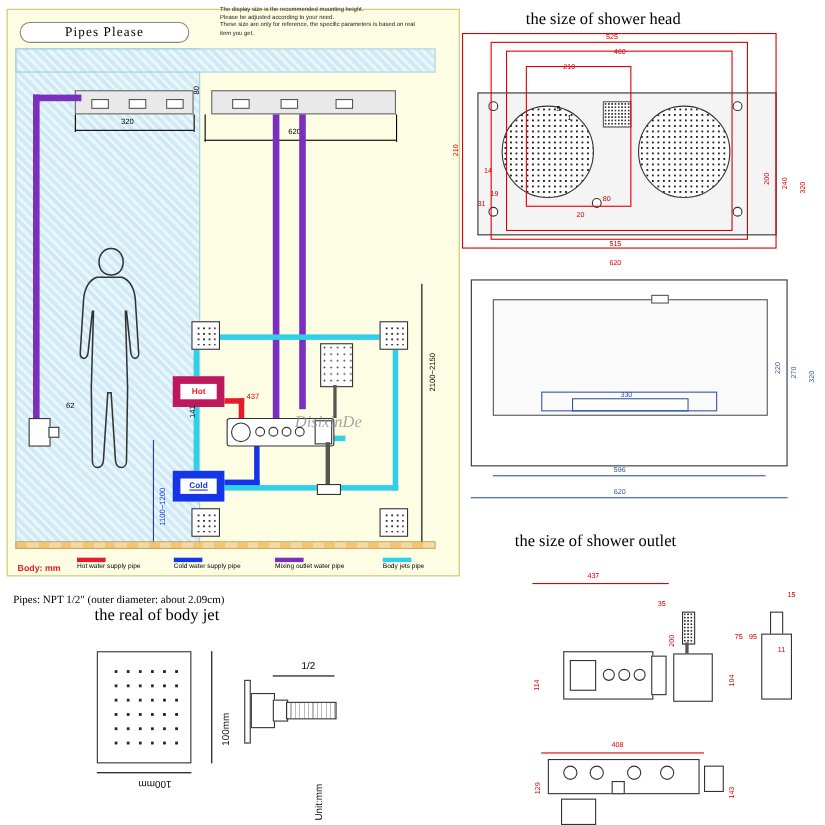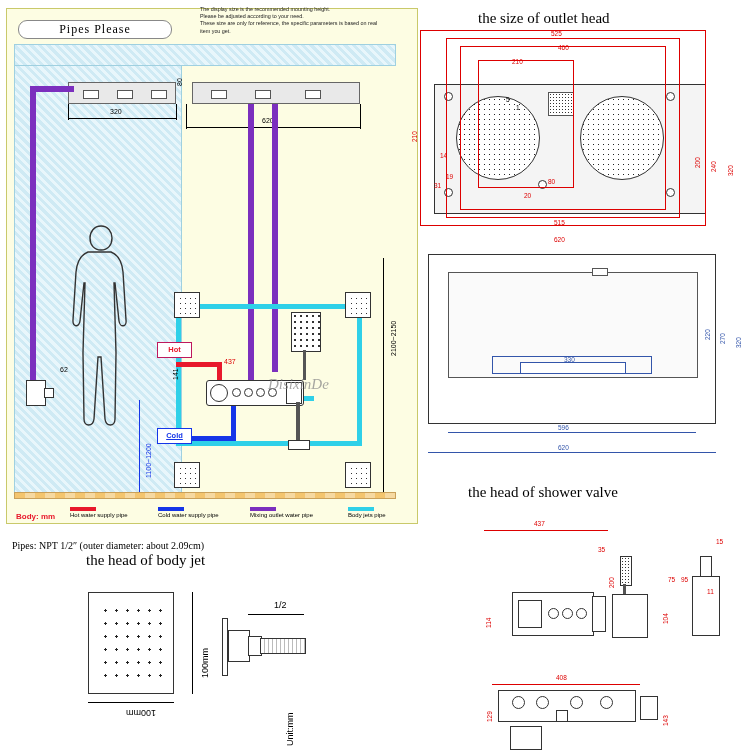--- a/index.html
+++ b/index.html
@@ -82,21 +82,21 @@
   }
 
   
   .lbl{position:absolute;font-size:7px;color:#000;}
   .dimline{position:absolute;background:#000;}
   .dimv{position:absolute;background:#000;width:1px;}
   .bluetxt{color:#1535e8;}
   .redtxt{color:#e8192c;}
 
   .tagbox{
-    position:absolute;border:1px solid #be185d;background:#fff;
+    position:absolute;border:7px solid #be185d;background:#fff;
     font-size:7.5px;text-align:center;color:#e8192c;font-weight:bold;
   }
   .tagbox.cold{border-color:#1535e8;color:#1535e8;text-decoration:underline;}
 
   
   #legend{left:18px;top:504px;width:390px;height:16px;}
   .leg{position:absolute;font-size:6px;}
   .swatch{position:absolute;height:4px;width:26px;top:3px;}
 
   #unit-mm{left:16px;top:512px;font-size:8px;color:#e8192c;font-weight:bold;}
@@ -271,21 +271,21 @@
   <div class="swatch" style="left:232px;background:#7b2fbe;"></div>
   <div class="leg" style="left:232px;top:8px;">Mixing outlet water pipe</div>
 
   <div class="swatch" style="left:330px;background:#2fd0e8;"></div>
   <div class="leg" style="left:330px;top:8px;">Body jets pipe</div>
 </div>
 
 <div class="abs" id="watermark">DisixinDe</div>
 <div class="abs" id="pipes-caption">Pipes: NPT 1/2″ (outer diameter: about 2.09cm)</div>
 
-<div class="abs" id="head-title">the size of outlet head</div>
+<div class="abs" id="head-title">the size of shower head</div>
 
 <div class="abs" id="head-box"></div>
 <div class="rain abs" style="left:456px;top:96px;width:82px;height:82px;"></div>
 <div class="rain abs" style="left:580px;top:96px;width:82px;height:82px;"></div>
 <div class="minijet abs" style="left:548px;top:92px;width:24px;height:22px;"></div>
 <div class="screw abs" style="left:444px;top:92px;"></div>
 <div class="screw abs" style="left:666px;top:92px;"></div>
 <div class="screw abs" style="left:444px;top:188px;"></div>
 <div class="screw abs" style="left:666px;top:188px;"></div>
 <div class="screw abs" style="left:538px;top:180px;"></div>
@@ -320,21 +320,21 @@
 <div class="rbox abs" style="left:492px;top:356px;width:160px;height:18px;border-color:#3355aa;"></div>
 <div class="rtxt abs" style="left:564px;top:356px;color:#3355aa;">330</div>
 <div class="rtxt abs" style="left:704px;top:340px;transform:rotate(-90deg);transform-origin:left top;color:#3355aa;">220</div>
 <div class="rtxt abs" style="left:719px;top:344px;transform:rotate(-90deg);transform-origin:left top;color:#3355aa;">270</div>
 <div class="rtxt abs" style="left:735px;top:348px;transform:rotate(-90deg);transform-origin:left top;color:#3355aa;">320</div>
 <div class="rtxt abs" style="left:558px;top:424px;color:#3355aa;">596</div>
 <div class="rtxt abs" style="left:558px;top:444px;color:#3355aa;">620</div>
 <div class="dimline abs" style="left:448px;top:432px;width:248px;height:1px;background:#3355aa;"></div>
 <div class="dimline abs" style="left:428px;top:452px;width:288px;height:1px;background:#3355aa;"></div>
 
-<div class="abs" id="valve-title">the head of shower valve</div>
+<div class="abs" id="valve-title">the size of shower outlet</div>
 
 <div class="abs" style="left:512px;top:592px;width:80px;height:42px;border:1px solid #333;background:#fff;"></div>
 <div class="abs" style="left:518px;top:600px;width:22px;height:26px;border:1px solid #333;background:#fff;"></div>
 <div class="abs" style="left:548px;top:608px;width:9px;height:9px;border:1px solid #333;border-radius:50%;background:#fff;"></div>
 <div class="abs" style="left:562px;top:608px;width:9px;height:9px;border:1px solid #333;border-radius:50%;background:#fff;"></div>
 <div class="abs" style="left:576px;top:608px;width:9px;height:9px;border:1px solid #333;border-radius:50%;background:#fff;"></div>
 <div class="abs" style="left:592px;top:596px;width:12px;height:34px;border:1px solid #333;background:#fff;"></div>
 
 <div class="abs" style="left:620px;top:556px;width:10px;height:28px;border:1px solid #333;background:#fff;background-image:radial-gradient(#333 .6px,transparent .7px);background-size:3px 3px;"></div>
 <div class="abs" style="left:623px;top:584px;width:3px;height:26px;background:#555;"></div>
@@ -360,21 +360,21 @@
 <div class="abs" style="left:600px;top:696px;width:11px;height:11px;border:1px solid #333;border-radius:50%;background:#fff;"></div>
 <div class="abs" style="left:556px;top:710px;width:10px;height:10px;border:1px solid #333;background:#fff;"></div>
 <div class="abs" style="left:510px;top:726px;width:30px;height:22px;border:1px solid #333;background:#fff;"></div>
 <div class="abs" style="left:640px;top:696px;width:16px;height:22px;border:1px solid #333;background:#fff;"></div>
 
 <div class="rtxt abs" style="left:556px;top:674px;">408</div>
 <div class="dimline abs" style="left:492px;top:684px;width:148px;height:1px;background:#d00;"></div>
 <div class="rtxt abs" style="left:486px;top:722px;transform:rotate(-90deg);transform-origin:left top;">129</div>
 <div class="rtxt abs" style="left:662px;top:726px;transform:rotate(-90deg);transform-origin:left top;">143</div>
 
-<div class="abs" id="jet-title">the head of body jet</div>
+<div class="abs" id="jet-title">the real of body jet</div>
 <div class="abs" id="jet-face"></div>
 <div id="jet-face-dots"></div>
 
 <div class="abs" style="left:228px;top:630px;width:20px;height:30px;border:1px solid #333;background:#fff;"></div>
 <div class="abs" style="left:248px;top:636px;width:12px;height:18px;border:1px solid #333;background:#fff;"></div>
 <div class="abs" style="left:260px;top:638px;width:44px;height:14px;border:1px solid #333;background:repeating-linear-gradient(90deg,#fff 0 3px,#bbb 3px 4px);"></div>
 <div class="abs" style="left:222px;top:618px;width:4px;height:56px;border:1px solid #333;background:#fff;"></div>
 <div class="dimline abs" style="left:248px;top:614px;width:56px;height:1px;"></div>
 <div class="ktxt abs" style="left:274px;top:600px;font-size:9px;">1/2</div>
 

